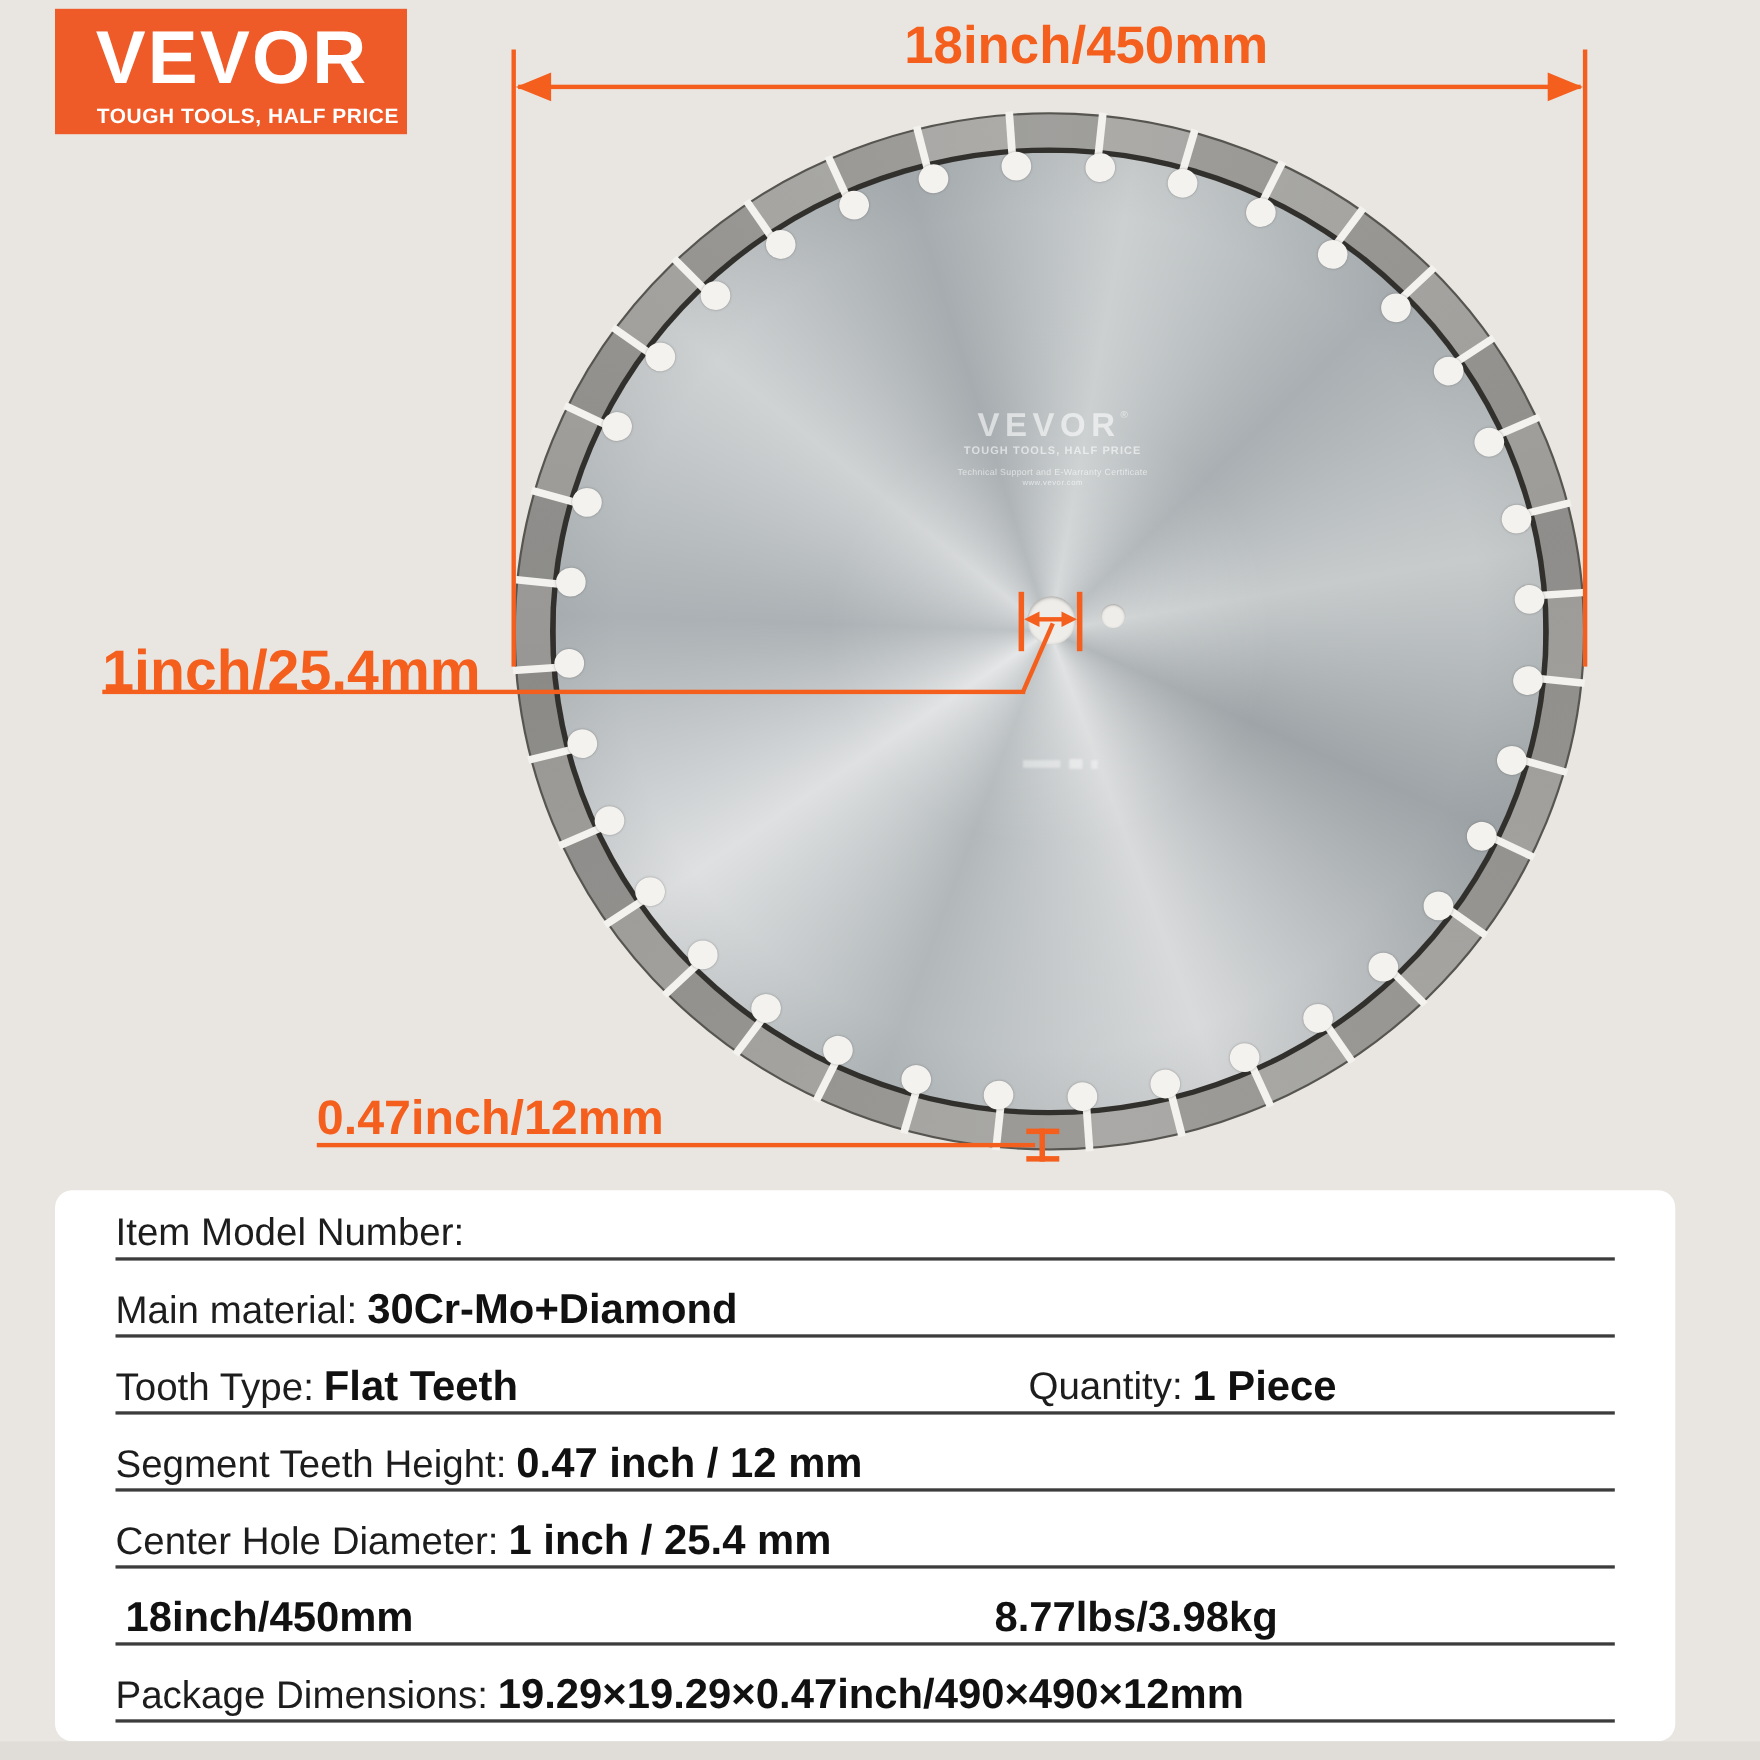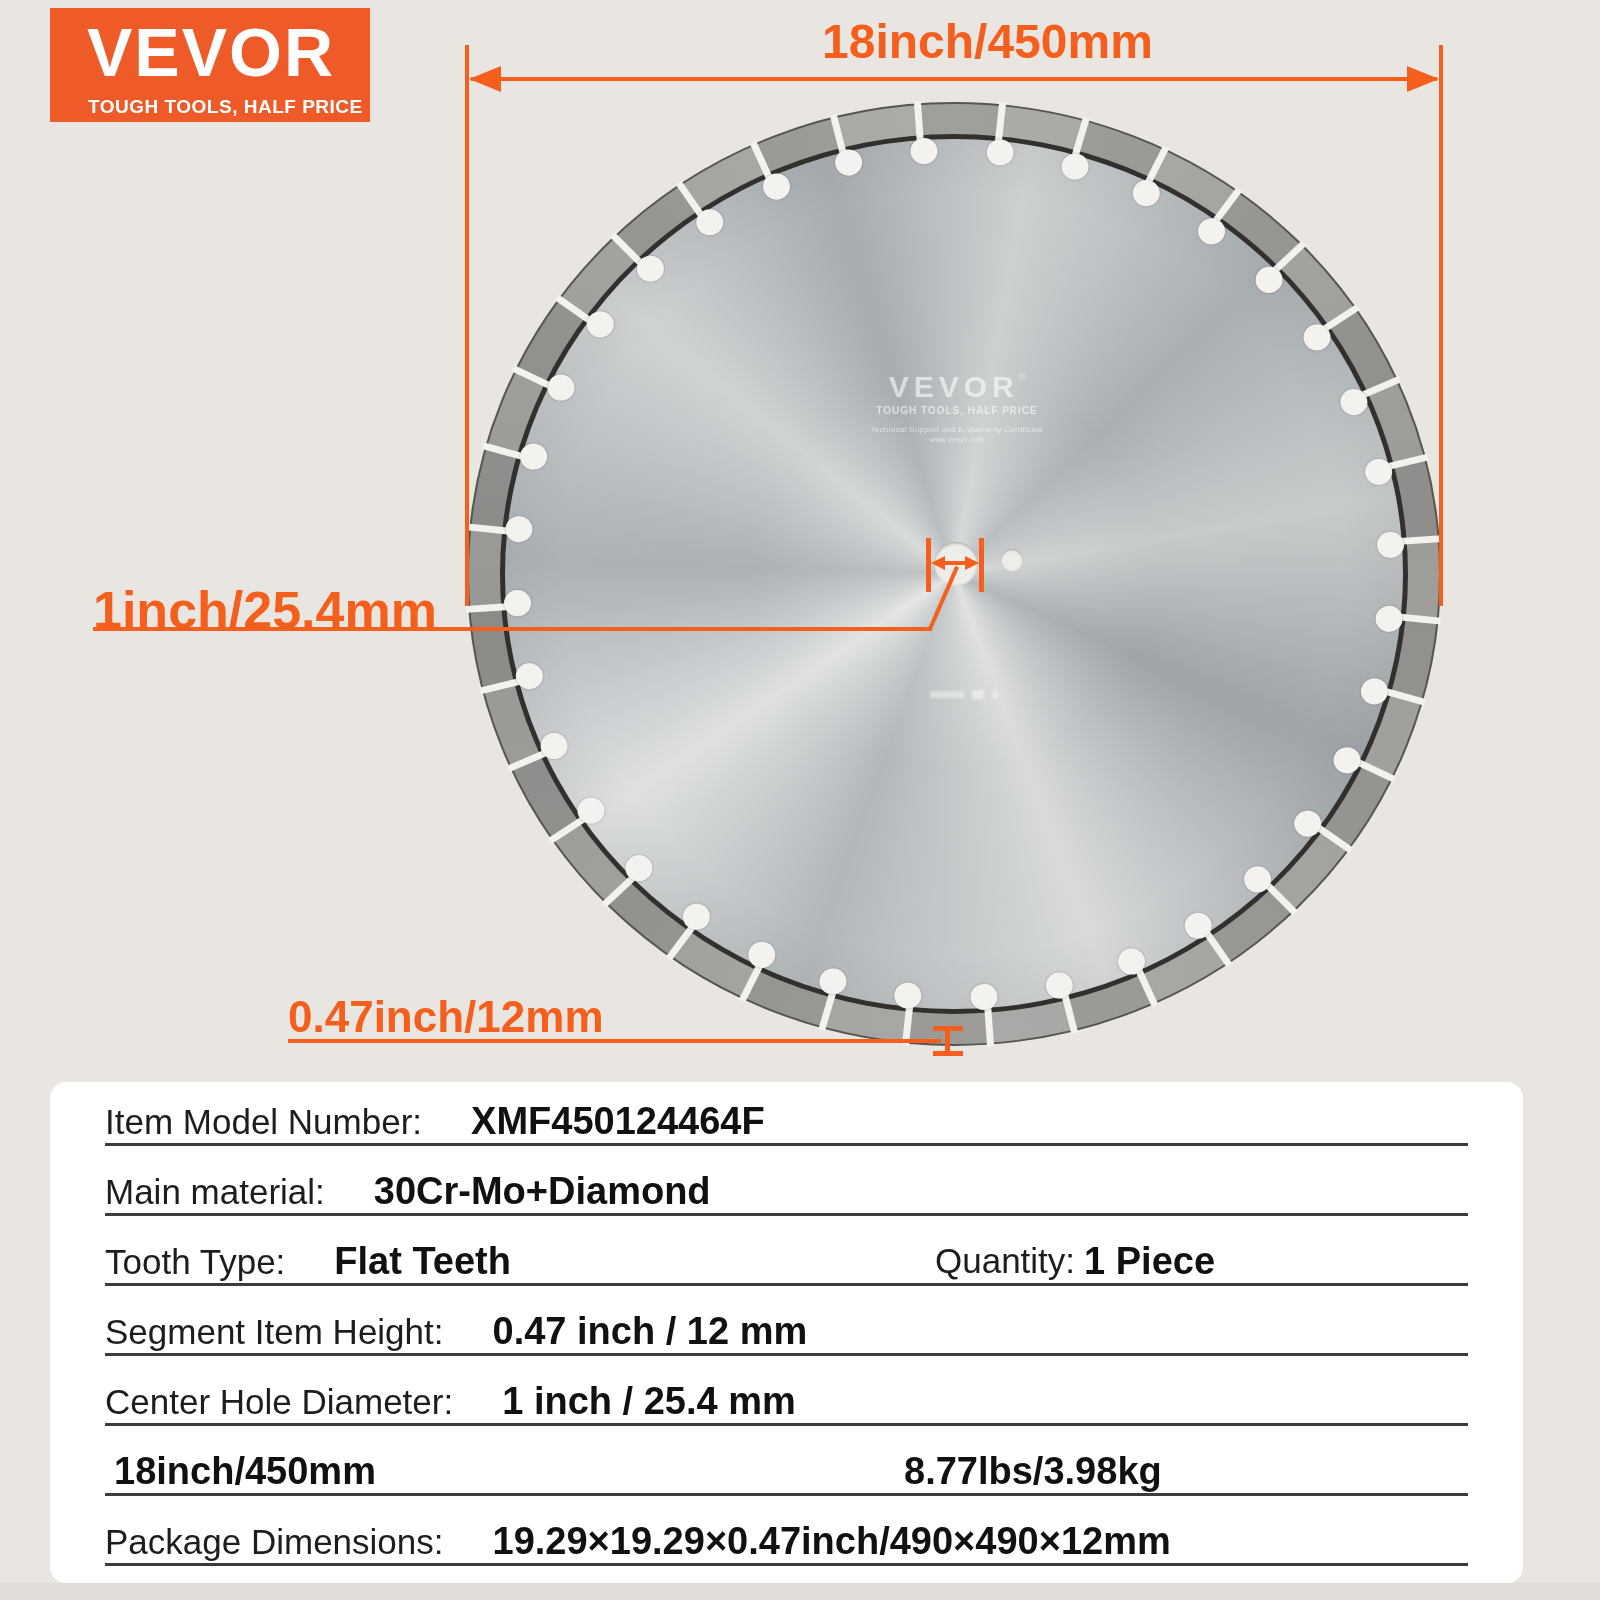--- a/index.html
+++ b/index.html
@@ -70,21 +70,21 @@
   .hub-arr-r{left:965px;top:556px;width:0;height:0;border-top:7px solid transparent;border-bottom:7px solid transparent;border-left:14px solid #f45f1d;}
 
   .lbl-seg{left:288px;top:992px;font-size:44px;}
   .leader2{left:288px;top:1039px;width:653px;height:4px;}
   .ib-top{left:933px;top:1026px;width:30px;height:5px;}
   .ib-bot{left:933px;top:1051px;width:30px;height:5px;}
   .ib-stem{left:945px;top:1026px;width:5px;height:30px;}
 
   
   .panel{left:50px;top:1082px;width:1473px;height:501px;background:#ffffff;border-radius:16px;}
-  .row{position:absolute;left:55px;width:1365px;height:70px;display:flex;align-items:baseline;gap:40px;}
+  .row{position:absolute;left:55px;width:1365px;height:70px;display:flex;align-items:baseline;}
   .row .lab{font-size:35px;color:#1d1d1d;line-height:70px;}
   .row .val{font-size:38px;font-weight:bold;color:#111;margin-left:9px;line-height:70px;}
   .row .pair2{position:absolute;display:flex;align-items:center;}
   .divider{position:absolute;left:55px;width:1363px;height:3px;background:#3c3c3c;}
 
   .strip{left:0;top:1583px;width:1600px;height:17px;background:#e0ddd9;}
 </style>
 </head>
 <body>
 
@@ -277,42 +277,41 @@
 
 <div class="abs dim-label lbl-seg">0.47inch/12mm</div>
 <div class="abs dim leader2"></div>
 <div class="abs dim ib-top"></div>
 <div class="abs dim ib-bot"></div>
 <div class="abs dim ib-stem"></div>
 
 <div class="abs panel">
   <div class="row" style="top:4px">
     <span class="lab">Item Model Number:</span>
-    <span class="val">XMF450124464F</span>
   </div>
   <div class="divider" style="top:61px"></div>
 
   <div class="row" style="top:74px">
     <span class="lab">Main material:</span>
     <span class="val">30Cr-Mo+Diamond</span>
   </div>
   <div class="divider" style="top:131px"></div>
 
   <div class="row" style="top:144px">
     <span class="lab">Tooth Type:</span>
     <span class="val">Flat Teeth</span>
     <span class="pair2" style="left:830px">
       <span class="lab">Quantity:</span>
       <span class="val">1 Piece</span>
     </span>
   </div>
   <div class="divider" style="top:201px"></div>
 
   <div class="row" style="top:214px">
-    <span class="lab">Segment Item Height:</span>
+    <span class="lab">Segment Teeth Height:</span>
     <span class="val">0.47 inch / 12 mm</span>
   </div>
   <div class="divider" style="top:271px"></div>
 
   <div class="row" style="top:284px">
     <span class="lab">Center Hole Diameter:</span>
     <span class="val">1 inch / 25.4 mm</span>
   </div>
   <div class="divider" style="top:341px"></div>
 

